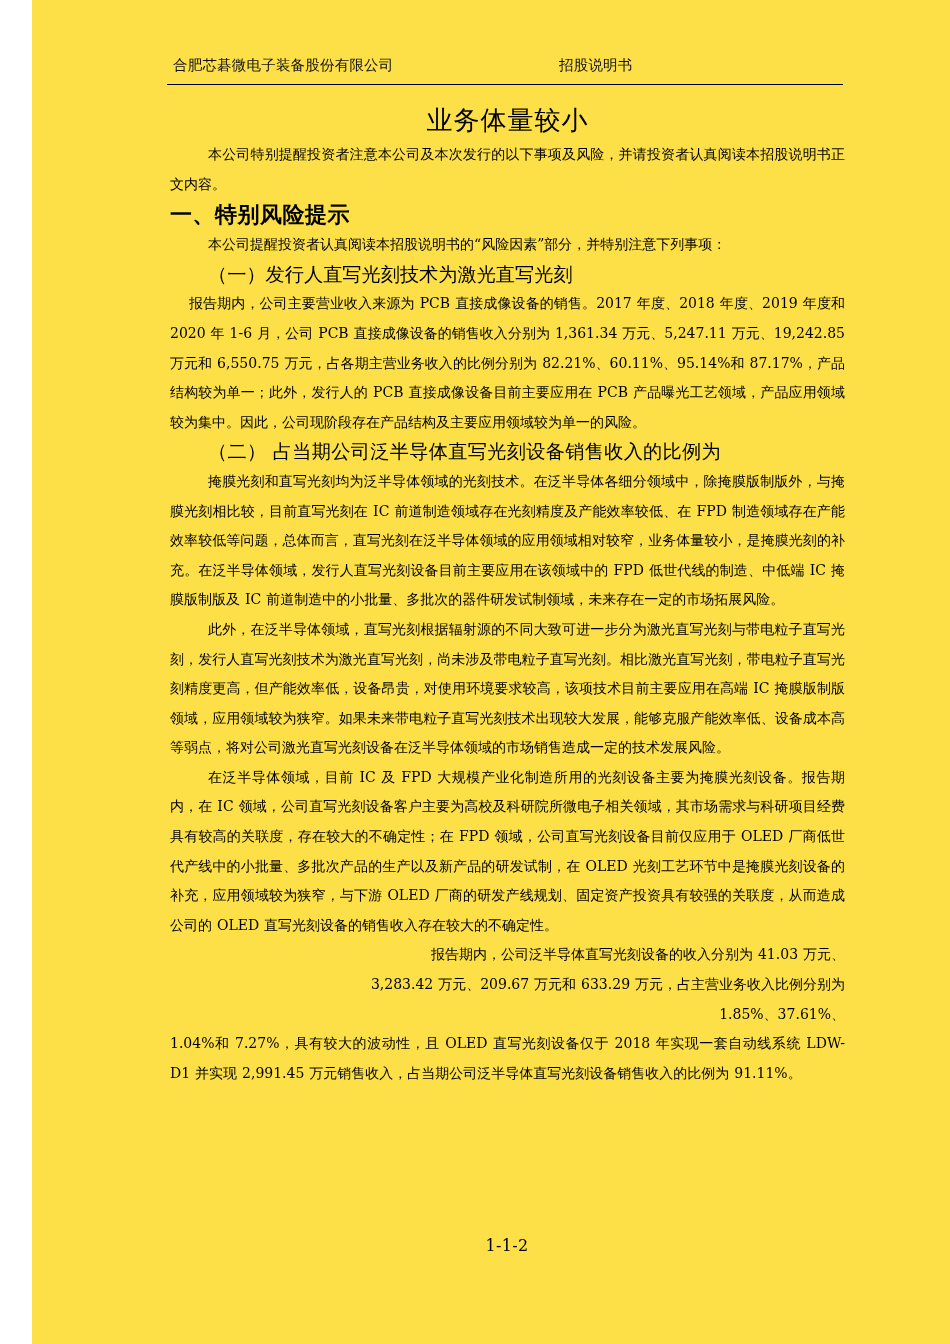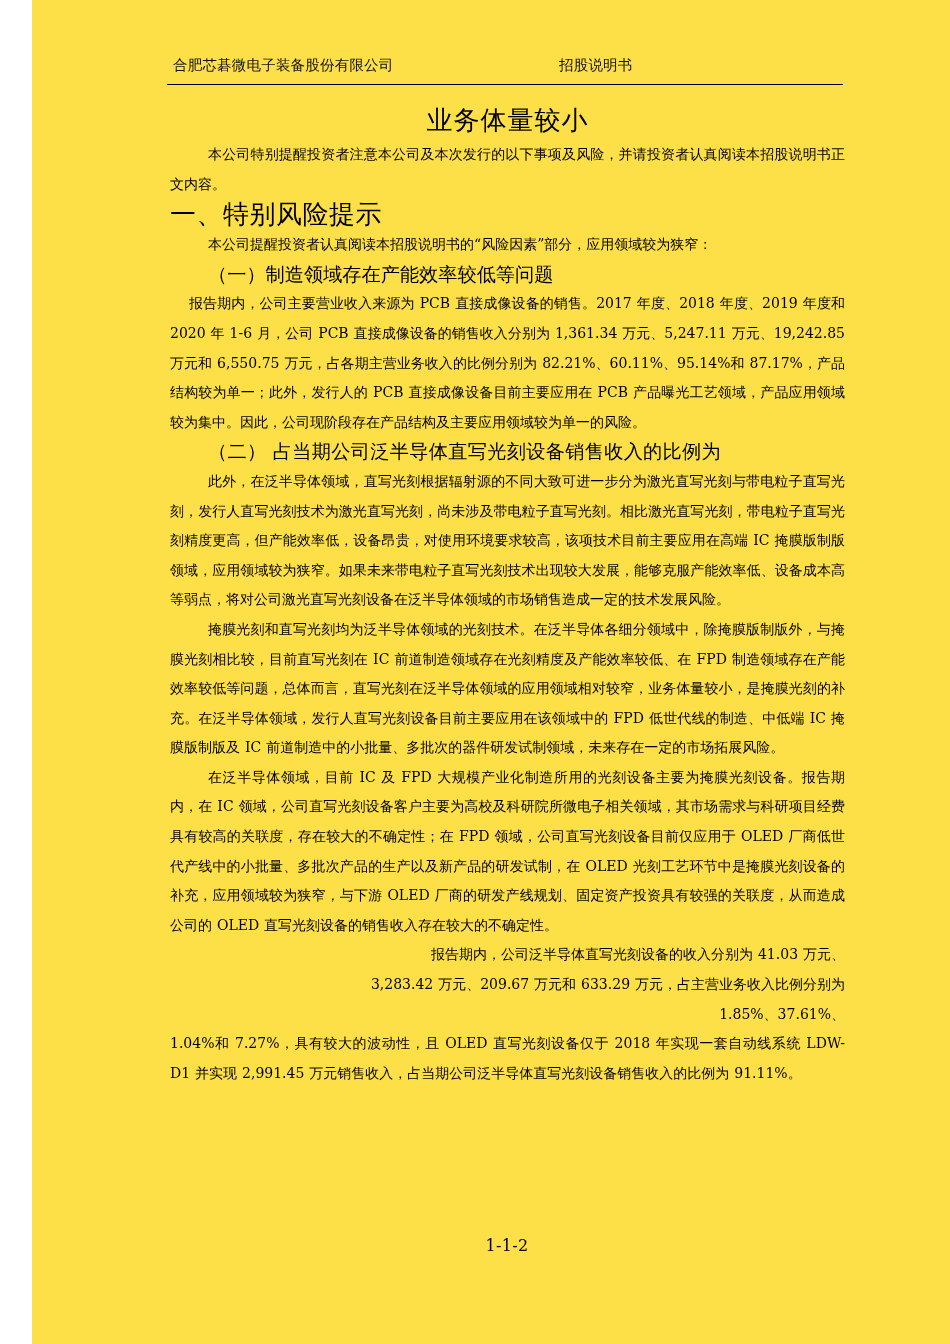--- a/index.html
+++ b/index.html
@@ -80,26 +80,26 @@
     letter-spacing: 0;
     text-indent: 0;
     word-spacing: 0.5px;
   }
   .para.indent2 { text-indent: 38px; }
   .para.indent1 { text-indent: 19px; }
   .para.last-no-justify { text-align: right; }
 
   
   .h1cn {
-    font-size: 26px;
+    font-size: 22px;
     line-height: 31px;
     margin: 0;
     text-indent: 0;
     letter-spacing: 0.5px;
-    font-weight: normal;
+    font-weight: bold;
   }
 
   
   .h2cn {
     font-size: 19.2px;
     line-height: 29.6px;
     margin: 0;
     text-indent: 38px;
     font-weight: normal;
   }
@@ -130,31 +130,31 @@
   <div class="header-rule"></div>
 
   <div class="body-frame">
 
     <h1 class="doc-title">业务体量较小</h1>
 
     <p class="para indent2">本公司特别提醒投资者注意本公司及本次发行的以下事项及风险，并请投资者认真阅读本招股说明书正文内容。</p>
 
     <h2 class="h1cn">一、特别风险提示</h2>
 
-    <p class="para indent2">本公司提醒投资者认真阅读本招股说明书的“风险因素”部分，应用领域较为狭窄：</p>
+    <p class="para indent2">本公司提醒投资者认真阅读本招股说明书的“风险因素”部分，并特别注意下列事项：</p>
 
-    <h3 class="h2cn">（一）制造领域存在产能效率较低等问题</h3>
+    <h3 class="h2cn">（一）发行人直写光刻技术为激光直写光刻</h3>
 
     <p class="para indent1">报告期内，公司主要营业收入来源为 PCB 直接成像设备的销售。2017 年度、2018 年度、2019 年度和 2020 年 1-6 月，公司 PCB 直接成像设备的销售收入分别为 1,361.34 万元、5,247.11 万元、19,242.85 万元和 6,550.75 万元，占各期主营业务收入的比例分别为 82.21%、60.11%、95.14%和 87.17%，产品结构较为单一；此外，发行人的 PCB 直接成像设备目前主要应用在 PCB 产品曝光工艺领域，产品应用领域较为集中。因此，公司现阶段存在产品结构及主要应用领域较为单一的风险。</p>
 
     <h3 class="h2cn wide">（二） 占当期公司泛半导体直写光刻设备销售收入的比例为</h3>
 
+    <p class="para indent2">掩膜光刻和直写光刻均为泛半导体领域的光刻技术。在泛半导体各细分领域中，除掩膜版制版外，与掩膜光刻相比较，目前直写光刻在 IC 前道制造领域存在光刻精度及产能效率较低、在 FPD 制造领域存在产能效率较低等问题，总体而言，直写光刻在泛半导体领域的应用领域相对较窄，业务体量较小，是掩膜光刻的补充。在泛半导体领域，发行人直写光刻设备目前主要应用在该领域中的 FPD 低世代线的制造、中低端 IC 掩膜版制版及 IC 前道制造中的小批量、多批次的器件研发试制领域，未来存在一定的市场拓展风险。</p>
+
     <p class="para indent2">此外，在泛半导体领域，直写光刻根据辐射源的不同大致可进一步分为激光直写光刻与带电粒子直写光刻，发行人直写光刻技术为激光直写光刻，尚未涉及带电粒子直写光刻。相比激光直写光刻，带电粒子直写光刻精度更高，但产能效率低，设备昂贵，对使用环境要求较高，该项技术目前主要应用在高端 IC 掩膜版制版领域，应用领域较为狭窄。如果未来带电粒子直写光刻技术出现较大发展，能够克服产能效率低、设备成本高等弱点，将对公司激光直写光刻设备在泛半导体领域的市场销售造成一定的技术发展风险。</p>
-
-    <p class="para indent2">掩膜光刻和直写光刻均为泛半导体领域的光刻技术。在泛半导体各细分领域中，除掩膜版制版外，与掩膜光刻相比较，目前直写光刻在 IC 前道制造领域存在光刻精度及产能效率较低、在 FPD 制造领域存在产能效率较低等问题，总体而言，直写光刻在泛半导体领域的应用领域相对较窄，业务体量较小，是掩膜光刻的补充。在泛半导体领域，发行人直写光刻设备目前主要应用在该领域中的 FPD 低世代线的制造、中低端 IC 掩膜版制版及 IC 前道制造中的小批量、多批次的器件研发试制领域，未来存在一定的市场拓展风险。</p>
 
 
     <p class="para indent2">在泛半导体领域，目前 IC 及 FPD 大规模产业化制造所用的光刻设备主要为掩膜光刻设备。报告期内，在 IC 领域，公司直写光刻设备客户主要为高校及科研院所微电子相关领域，其市场需求与科研项目经费具有较高的关联度，存在较大的不确定性；在 FPD 领域，公司直写光刻设备目前仅应用于 OLED 厂商低世代产线中的小批量、多批次产品的生产以及新产品的研发试制，在 OLED 光刻工艺环节中是掩膜光刻设备的补充，应用领域较为狭窄，与下游 OLED 厂商的研发产线规划、固定资产投资具有较强的关联度，从而造成公司的 OLED 直写光刻设备的销售收入存在较大的不确定性。</p>
 
     <p class="para indent2 last-no-justify">报告期内，公司泛半导体直写光刻设备的收入分别为 41.03 万元、</p>
     <p class="para last-no-justify">3,283.42 万元、209.67 万元和 633.29 万元，占主营业务收入比例分别为</p>
     <p class="para last-no-justify">1.85%、37.61%、</p>
     <p class="para">1.04%和 7.27%，具有较大的波动性，且 OLED 直写光刻设备仅于 2018 年实现一套自动线系统 LDW-D1 并实现 2,991.45 万元销售收入，占当期公司泛半导体直写光刻设备销售收入的比例为 91.11%。</p>
 
   </div>

